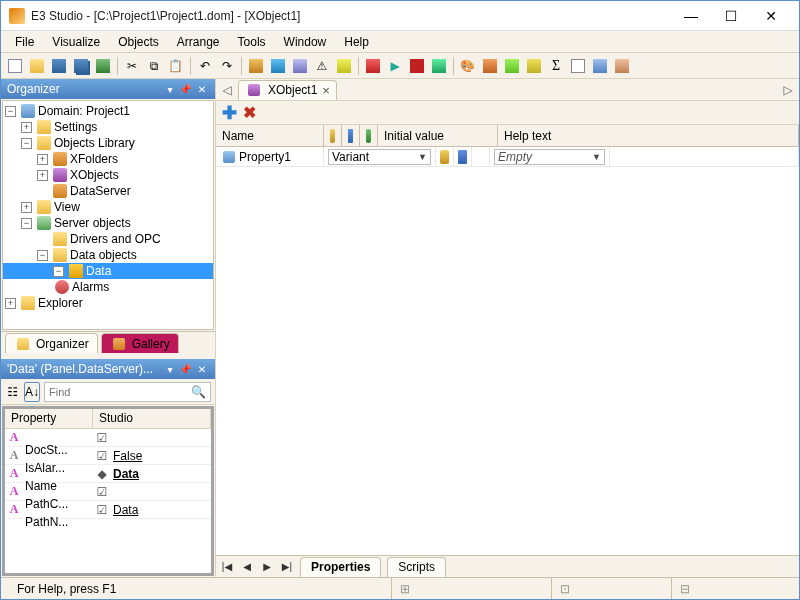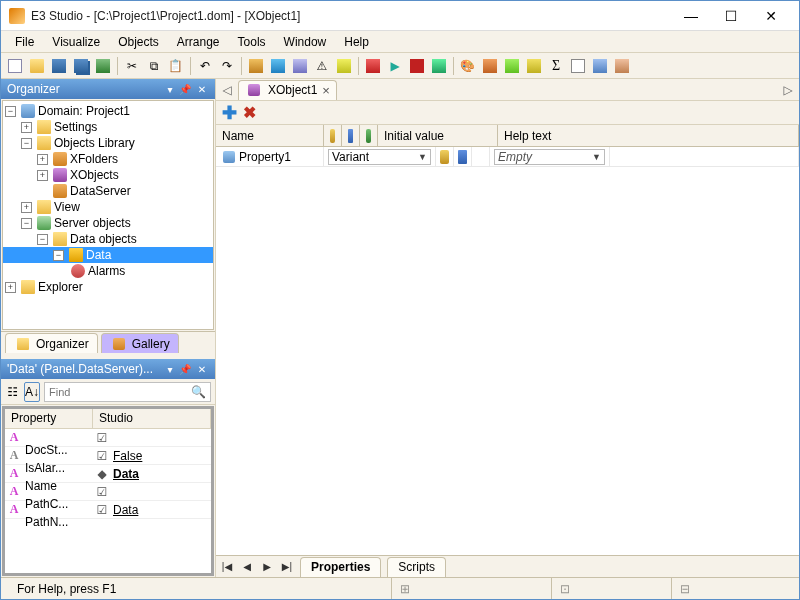--- a/index.html
+++ b/index.html
@@ -40,21 +40,21 @@
 .ico-domain { background: linear-gradient(#9cc8f0,#5a8fc8); border-radius: 2px; }
 .ico-obj { background: linear-gradient(#f0b060,#d08020); border-radius: 2px; }
 .ico-server { background: linear-gradient(#b0e0b0,#50a050); border-radius: 2px; }
 .ico-data { background: linear-gradient(#ffd040,#e0a000); border-radius: 1px; }
 .ico-x { background: linear-gradient(#d090e0,#9040a0); border-radius: 2px; }
 .ico-db { background: linear-gradient(#d0d0d0,#888); border-radius: 6px 6px 2px 2px; }
 .ico-alarm { background: linear-gradient(#f08080,#c04040); border-radius: 50%; }
 
 .tabs-bottom { height: 22px; background: #f6f2e9; border-top: 1px solid #c8c0a8; display: flex; align-items: flex-end; padding: 0 4px; }
 .tab-chip { display: flex; align-items: center; height: 20px; padding: 0 8px; background: #fdfbf5; border: 1px solid #c8c0a8; border-bottom: none; border-radius: 4px 4px 0 0; margin-right: 3px; cursor: pointer; gap: 4px; }
-.tab-chip.inactive { background: #c4b5fd; }
+.tab-chip.inactive { background: #be185d; }
 
 
 .props-header { margin-top: 6px; }
 .props-toolbar { height: 26px; background: #f6f2e9; display: flex; align-items: center; padding: 0 4px; gap: 4px; border-bottom: 1px solid #d9d2bd; }
 .find-box { flex: 1; height: 20px; border: 1px solid #c0c0c0; background: #fff; display: flex; align-items: center; padding: 0 4px; }
 .find-box input { border: none; outline: none; flex: 1; font-size: 11px; }
 .prop-grid { flex: 1; background: #fff; border: 3px solid #a3a3a3; margin: 1px; overflow: auto; }
 .prop-head { display: flex; height: 20px; background: #f6f2e9; border-bottom: 1px solid #d9d2bd; }
 .prop-head div { padding: 2px 6px; border-right: 1px solid #d9d2bd; }
 .prop-row { display: flex; height: 18px; align-items: center; border-bottom: 1px solid #eee; }
@@ -238,30 +238,35 @@
           <span class="tree-toggle">+</span>
           <span class="tree-ico ico-folder"></span>
           <span>View</span>
         </div>
       <div class="tree-row" style="padding-left:18px">
           <span class="tree-toggle">−</span>
           <span class="tree-ico ico-server"></span>
           <span>Server objects</span>
         </div>
       <div class="tree-row" style="padding-left:34px">
+          <span class="tree-toggle empty"></span>
+          <span class="tree-ico ico-folder"></span>
+          <span>Drivers and OPC</span>
+        </div>
+      <div class="tree-row" style="padding-left:34px">
           <span class="tree-toggle">−</span>
           <span class="tree-ico ico-folder"></span>
           <span>Data objects</span>
         </div>
       <div class="tree-row selected" style="padding-left:50px">
           <span class="tree-toggle" style="background:#fff;color:#444">−</span>
           <span class="tree-ico ico-data"></span>
           <span>Data</span>
         </div>
-      <div class="tree-row" style="padding-left:52px">
+      <div class="tree-row" style="padding-left:36px">
           <span class="tree-toggle empty"></span>
           <span class="tree-ico ico-alarm"></span>
           <span>Alarms</span>
         </div>
       <div class="tree-row" style="padding-left:2px">
           <span class="tree-toggle">+</span>
           <span class="tree-ico ico-folder"></span>
           <span>Explorer</span>
         </div>
     </div>

